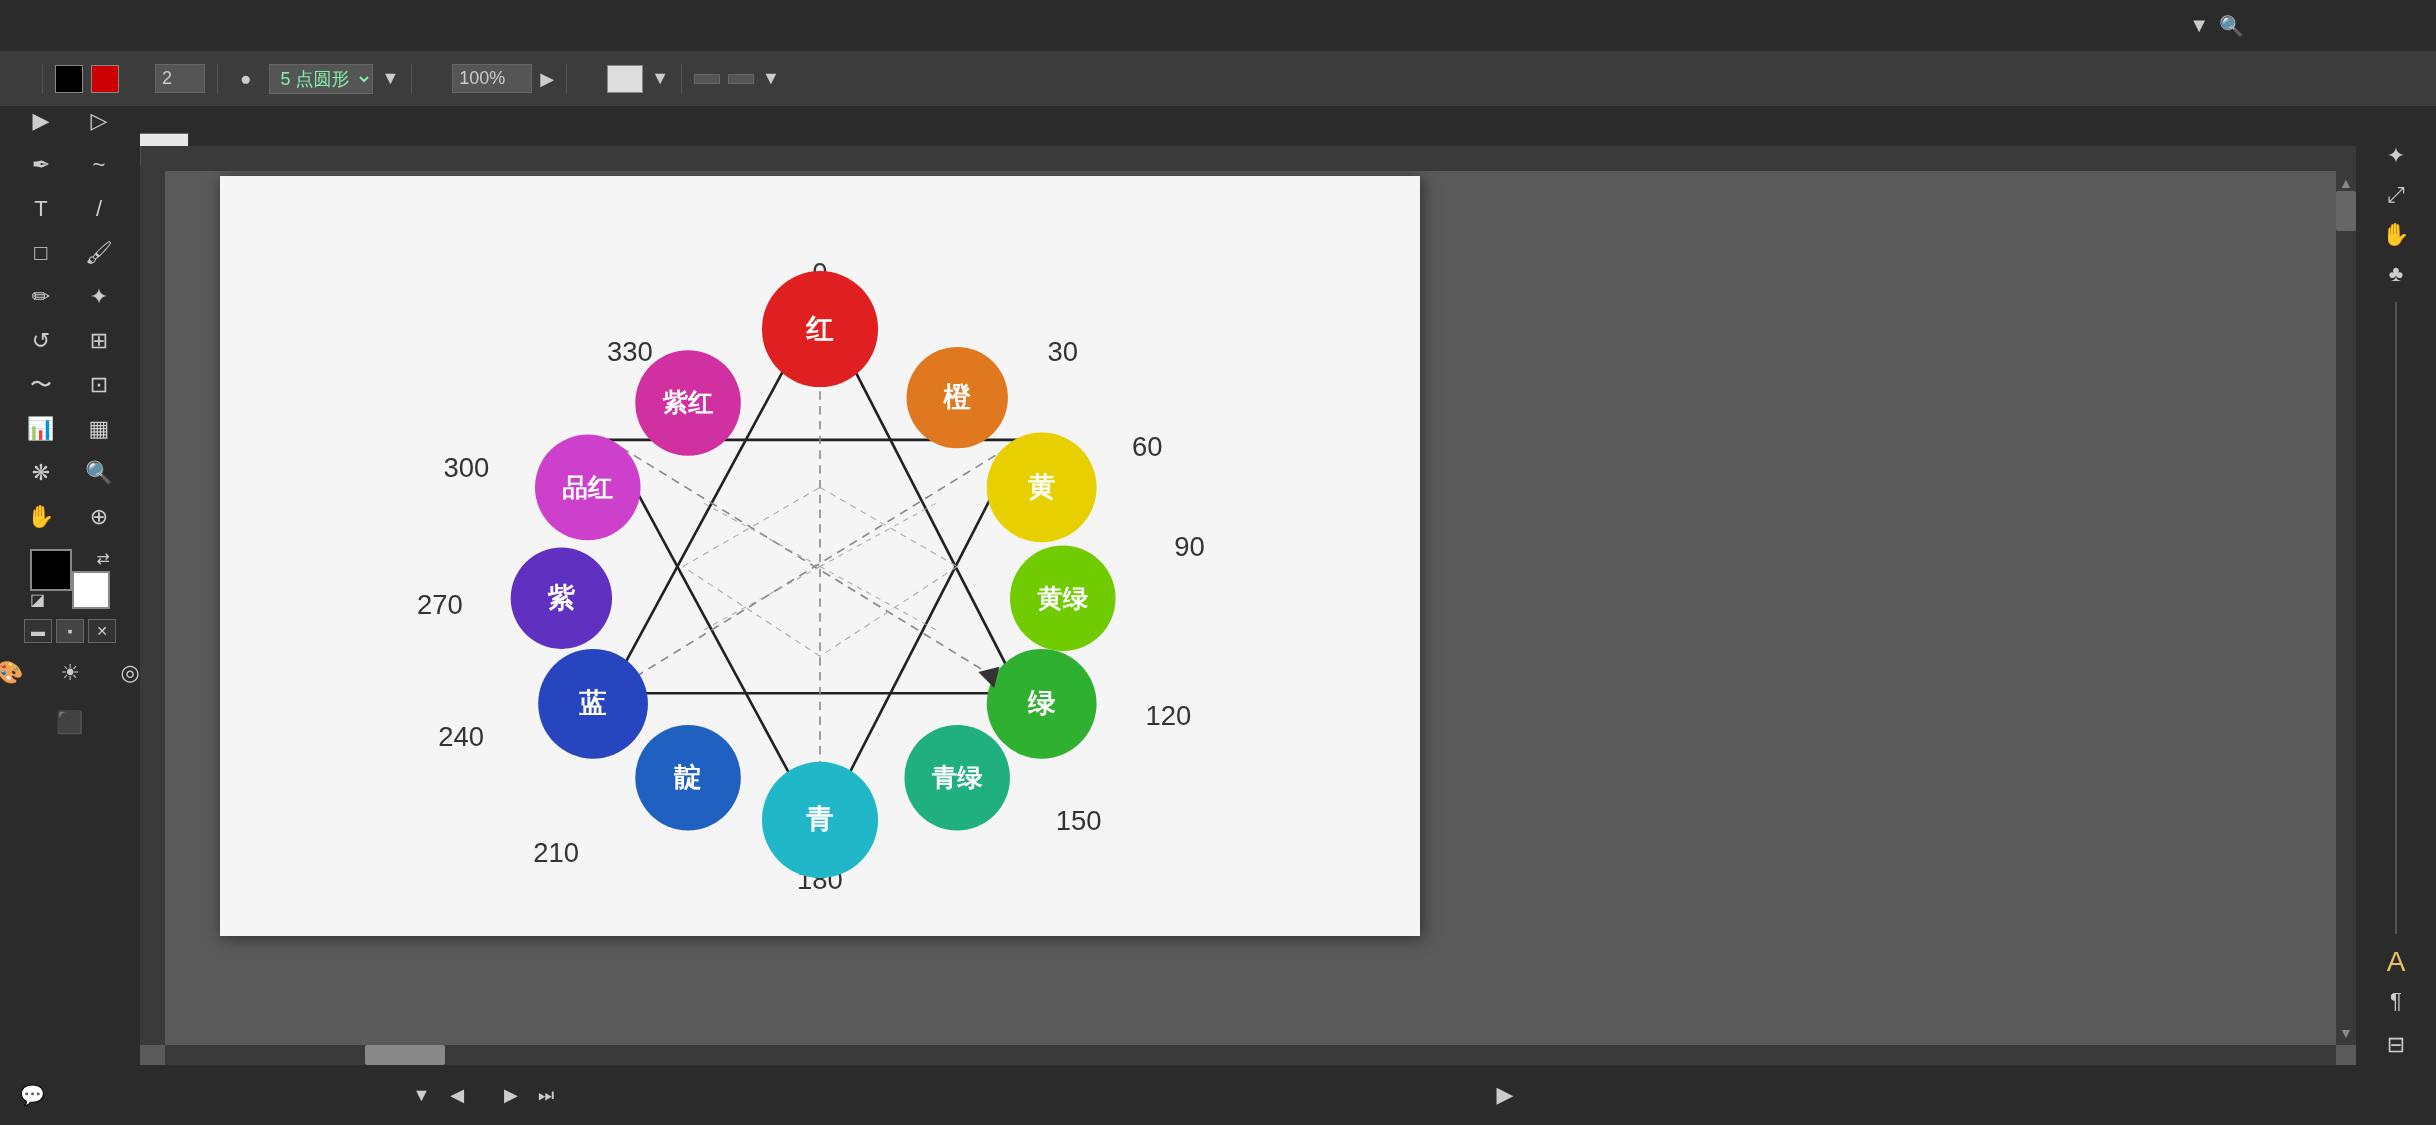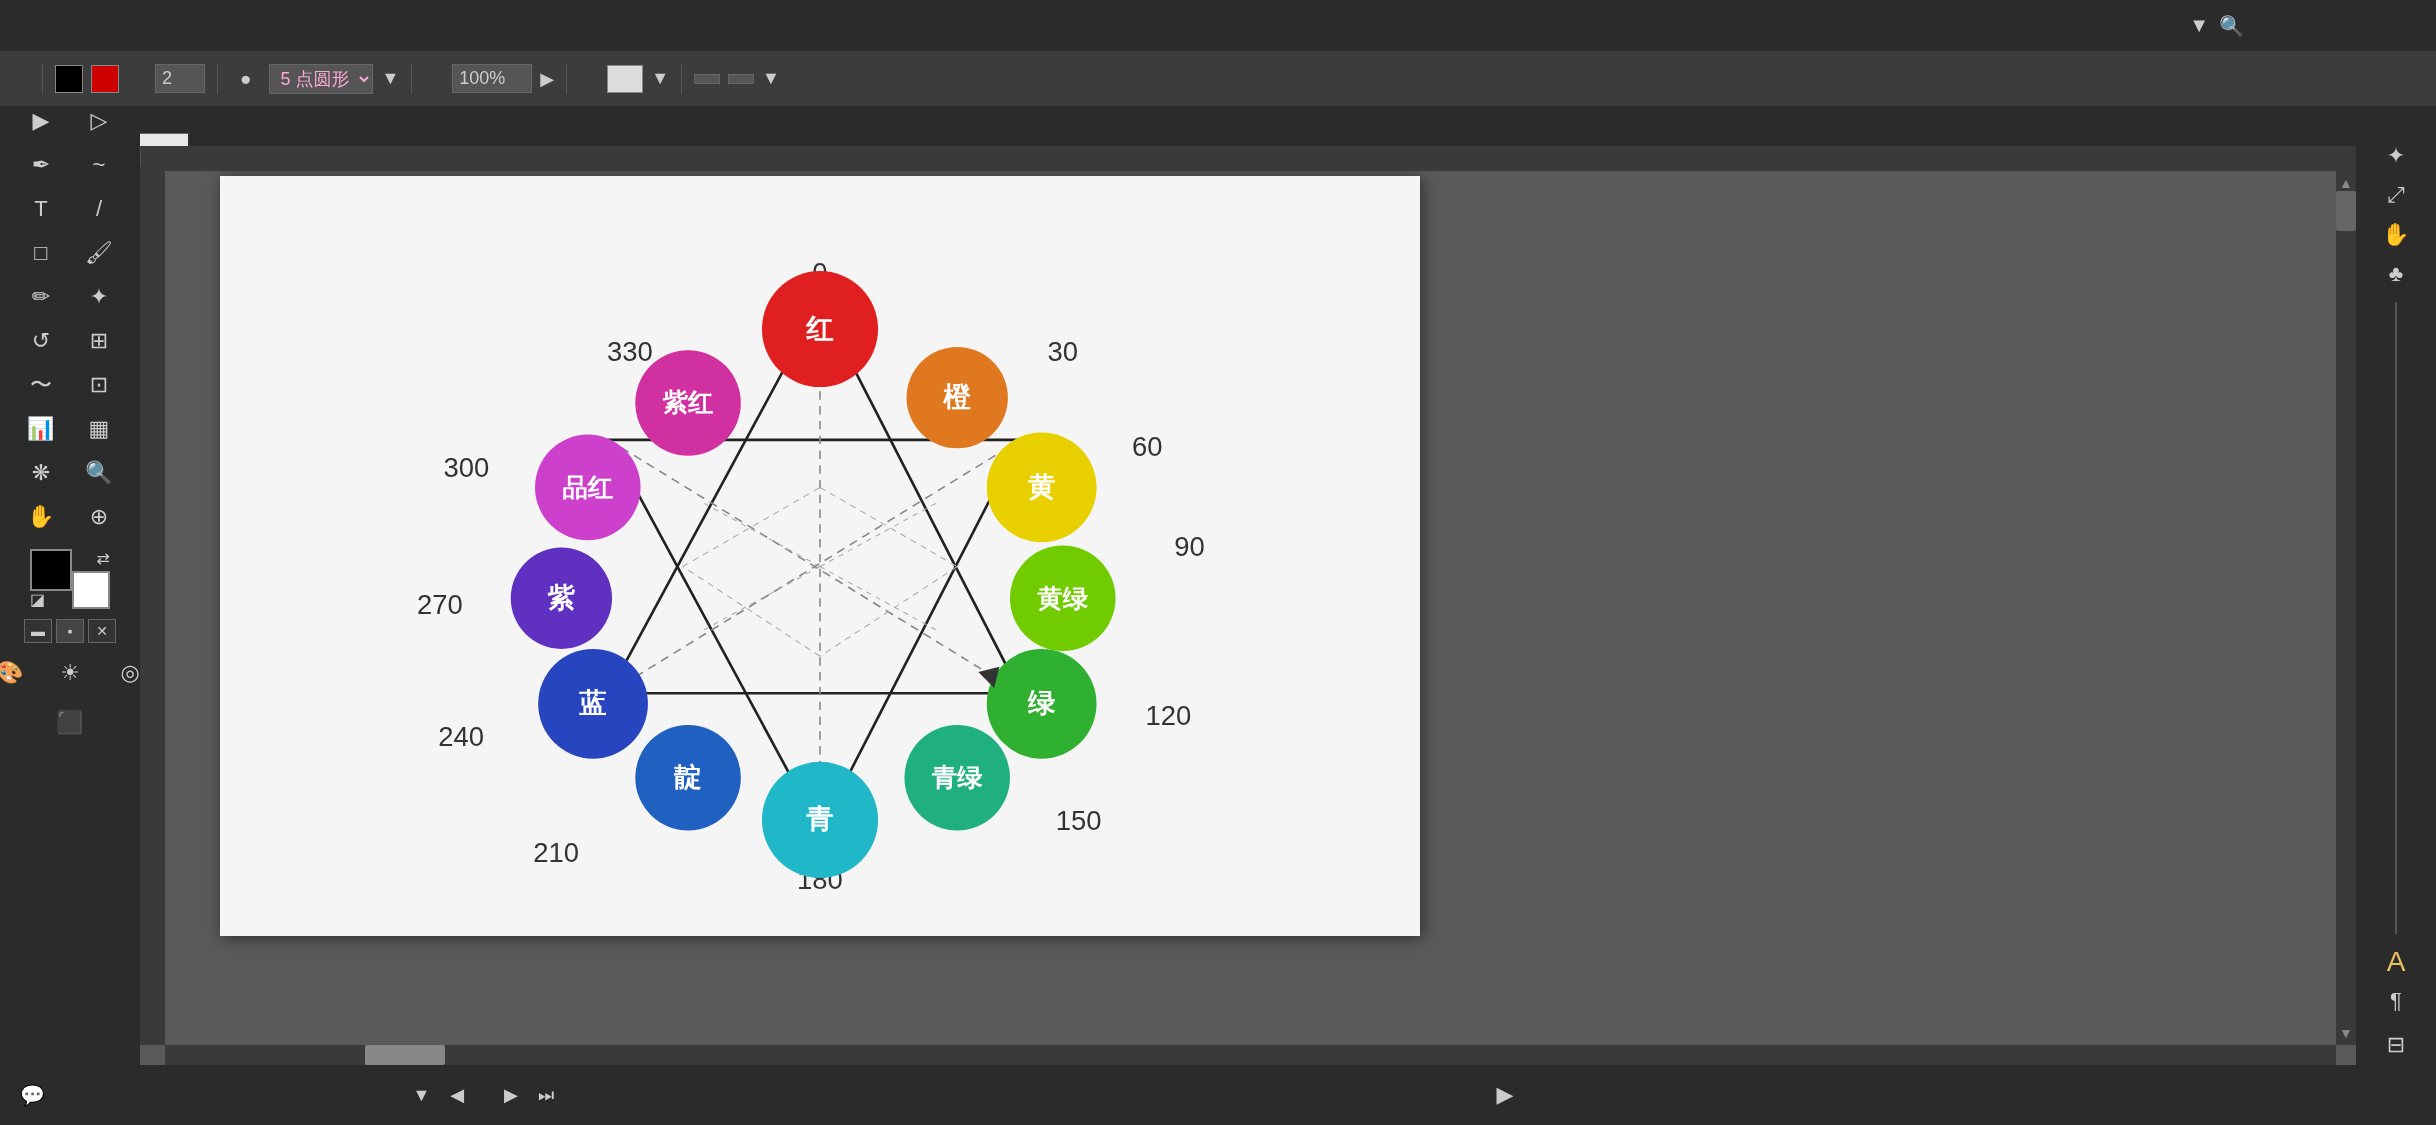--- a/index.html
+++ b/index.html
@@ -105,21 +105,21 @@
       border: 1px solid #888;
     }
     .toolbar-stroke-box {
       width: 28px;
       height: 28px;
       background: #cc0000;
       border: 1px solid #888;
     }
     .toolbar-select {
       background: #555;
-      color: #f9a8d4;
+      color: #86efac;
       border: 1px solid #666;
       font-size: 18px;
       padding: 3px 6px;
     }
     .toolbar-input {
       background: #555;
       color: #ccc;
       border: 1px solid #666;
       font-size: 18px;
       padding: 3px 6px;

